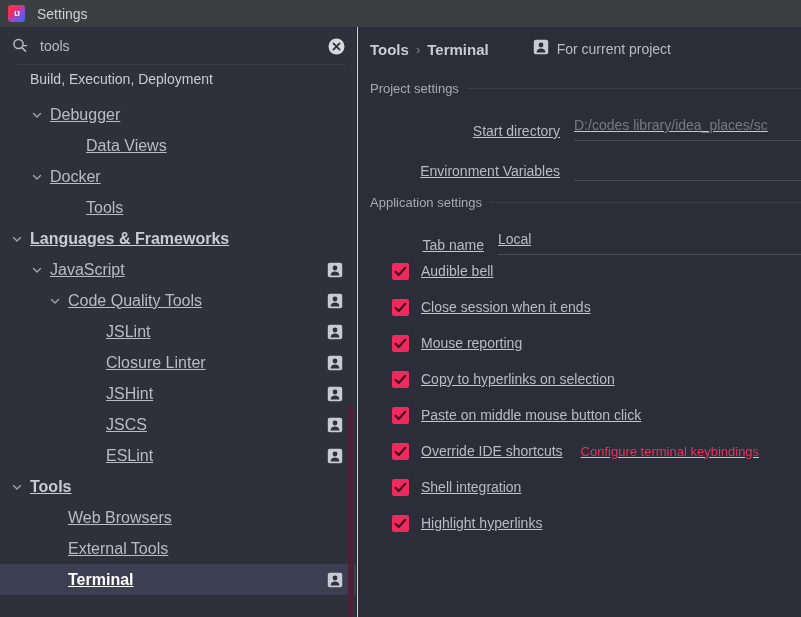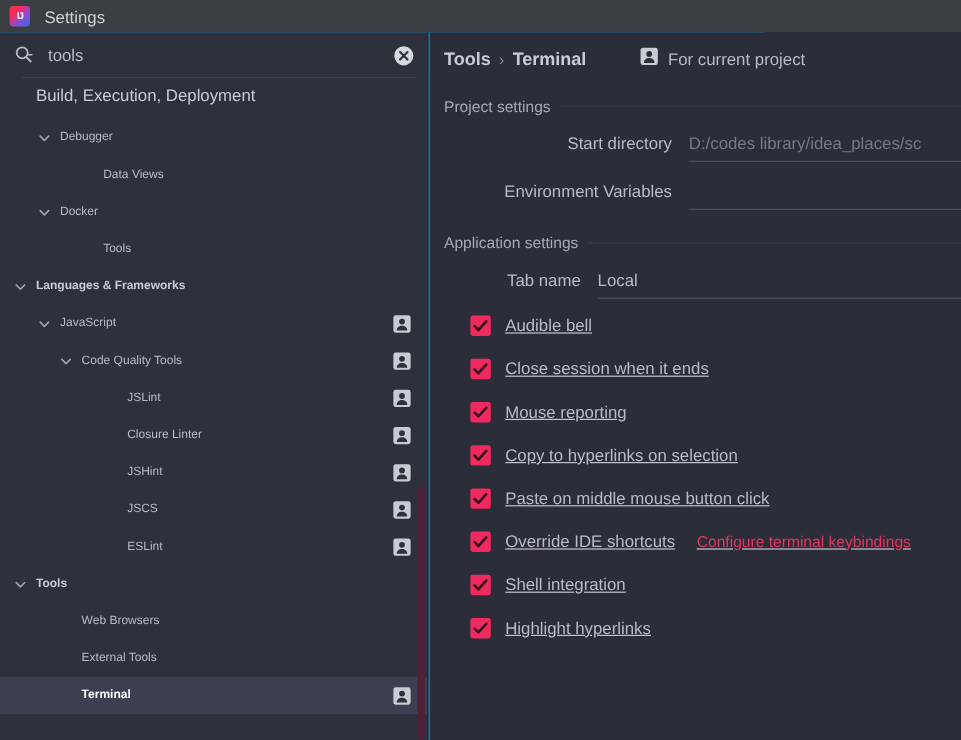--- a/index.html
+++ b/index.html
@@ -6,21 +6,21 @@
     margin: 0; padding: 0;
     width: 801px; height: 617px;
     overflow: hidden;
     background: #2b2d38;
     font-family: "Liberation Sans", sans-serif;
     -webkit-font-smoothing: antialiased;
   }
   #app {
     position: relative;
     width: 636px; height: 617px;
-    background: #0ea5e9;
+    background: #fde047;
     color: #c3c6d0;
   }
 
   
   .titlebar {
     position: absolute; left: 0; top: 0;
     width: 801px; height: 27px;
     background: #3c3f41;
     display: flex; align-items: center;
     padding-left: 8px;
@@ -98,23 +98,24 @@
     cursor: default;
   }
   .tree-row.selected { background: #3c3f51; }
   .tree-row .arrow {
     width: 14px; height: 14px;
     flex: 0 0 auto;
     display: flex; align-items: center; justify-content: center;
   }
   .tree-row .arrow svg { display:block; }
   .tree-row .lbl {
-    font-size: 10px;
+    font-size: 16px;
     color: #b9bcc6;
     margin-left: 6px;
+    text-decoration: underline;
   }
   .tree-row.bold .lbl { font-weight: bold; color: #c9ccd6; }
   .tree-row.selected .lbl { color: #ffffff; font-weight: bold; }
   .tree-row .spacer { flex: 1 1 auto; }
   .proj-icon { width: 16px; height: 16px; flex: 0 0 auto; }
   .proj-icon svg { display: block; }
 
   
   .sticky-header {
     position: absolute; left: 0; top: 0;
@@ -195,24 +196,25 @@
     padding-right: 8px;
     background: #2b2d38;
     position: relative; z-index: 2;
   }
   .section .rule {
     position: absolute; left: 12px; right: 0; top: 11px;
     height: 1px; background: #3a3d49; z-index: 1;
   }
 
   .field-row {
-    display: flex; align-items: center;
+    display: flex; align-items: flex-end;
     height: 40px;
     padding-left: 34px;
     box-sizing: border-box;
+    text-decoration: underline;
   }
   .field-label {
     font-size: 14px; color: #b9bcc6;
     text-align: right;
     flex: 0 0 auto;
   }
   .field-label.w1 { width: 168px; }
   .field-label.w2 { width: 92px; }
   .field-input {
     position: relative;

